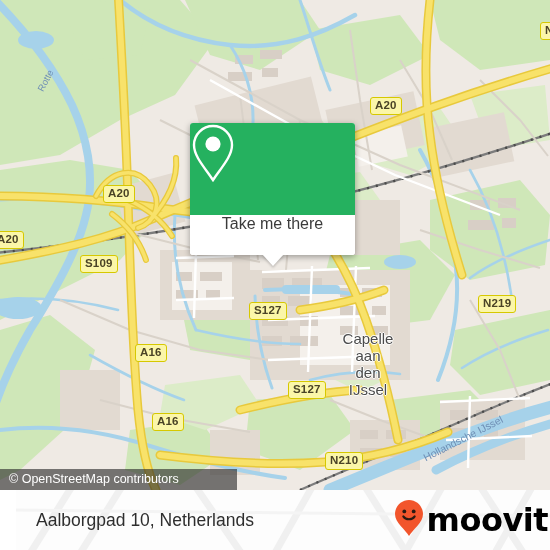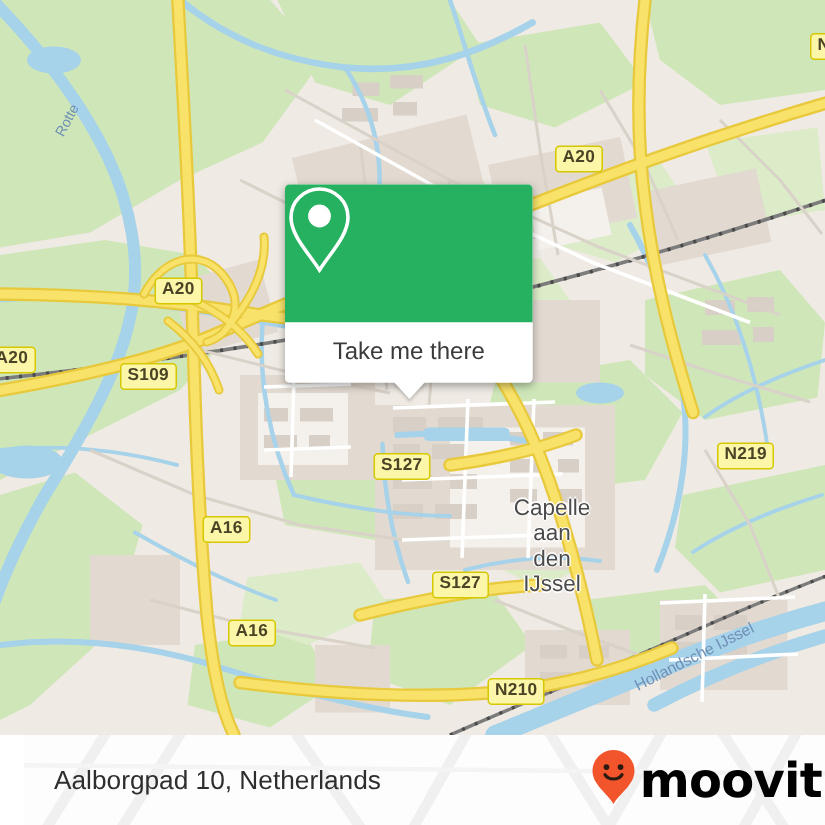--- a/index.html
+++ b/index.html
@@ -67,21 +67,21 @@
   #popup-top{
     height:92px;
     background:#25b15f;
     border-radius:3px 3px 0 0;
     display:flex;align-items:center;justify-content:center;
   }
   #popup-bottom{
     height:40px;
     background:#fff;
     border-radius:0 0 3px 3px;
-    display:flex;align-items:center;justify-content:center;
+    display:flex;align-items:flex-start;justify-content:center;
     position:relative;
   }
   #popup-label{
     color:#3b3b3b;
     font-size:16px;
     font-family:"Liberation Sans",sans-serif;
   }
   #popup-tail{
     position:absolute;
     left:50%;bottom:-11px;margin-left:-11px;
@@ -349,21 +349,21 @@
     <div class="waterlabel" style="left:424px;top:452px;transform:rotate(-27deg);transform-origin:left center;font-size:10.5px;">Hollandsche IJssel</div>
 
     <div class="placelabel" style="left:368px;top:330px;width:60px;margin-left:-30px;">Capelle
 aan
 den
 IJssel</div>
 
     <div class="shield" style="left:-8px;top:231px;">A20</div>
     <div class="shield" style="left:103px;top:185px;">A20</div>
     <div class="shield" style="left:370px;top:97px;">A20</div>
-    <div class="shield" style="left:80px;top:242px;">S109</div>
+    <div class="shield" style="left:80px;top:255px;">S109</div>
     <div class="shield" style="left:249px;top:302px;">S127</div>
     <div class="shield" style="left:288px;top:381px;">S127</div>
     <div class="shield" style="left:135px;top:344px;">A16</div>
     <div class="shield" style="left:152px;top:413px;">A16</div>
     <div class="shield" style="left:478px;top:295px;text-align:center;">N219</div>
     <div class="shield" style="left:325px;top:452px;">N210</div>
     <div class="shield" style="left:540px;top:22px;">N</div>
 
     <div id="popup">
       <div id="popup-top">
@@ -373,20 +373,21 @@
             <circle cx="23" cy="21" r="7.6" fill="#ffffff"></circle>
           </svg>
         </span>
       </div>
       <div id="popup-bottom">
         <span id="popup-label">Take me there</span>
         <span id="popup-tail"></span>
       </div>
     </div>
 
+    <div id="attrib">© OpenStreetMap contributors</div>
   </div>
 
   <div id="footer">
     <svg id="footer-watermark" width="550" height="60">
       <g stroke="#f0f0f0" stroke-width="7" fill="none">
         <path d="M60 -10 L10 70"></path>
         <path d="M110 -10 L60 70"></path>
         <path d="M175 -10 L230 70"></path>
         <path d="M300 -10 L255 70"></path>
         <path d="M345 -10 L395 70"></path>

